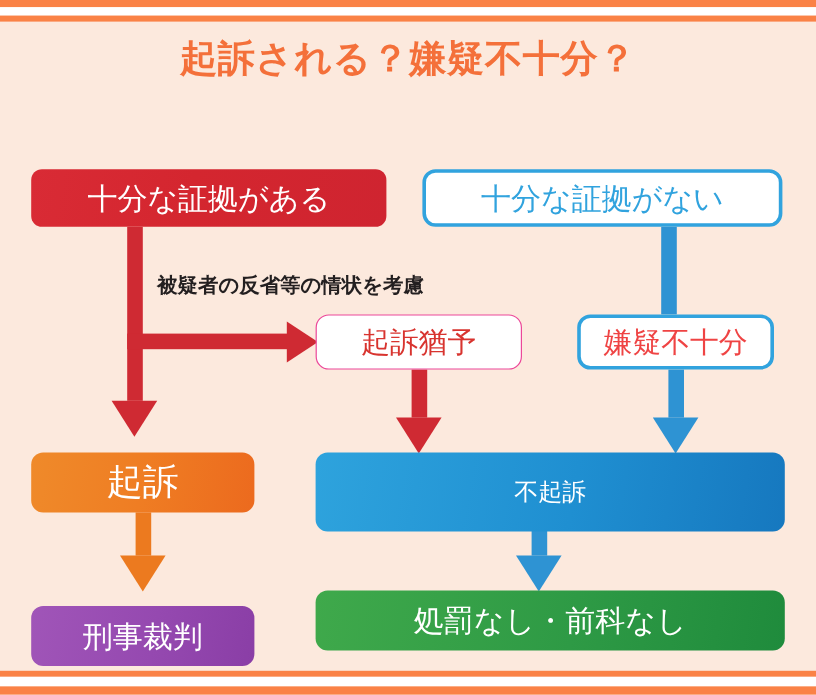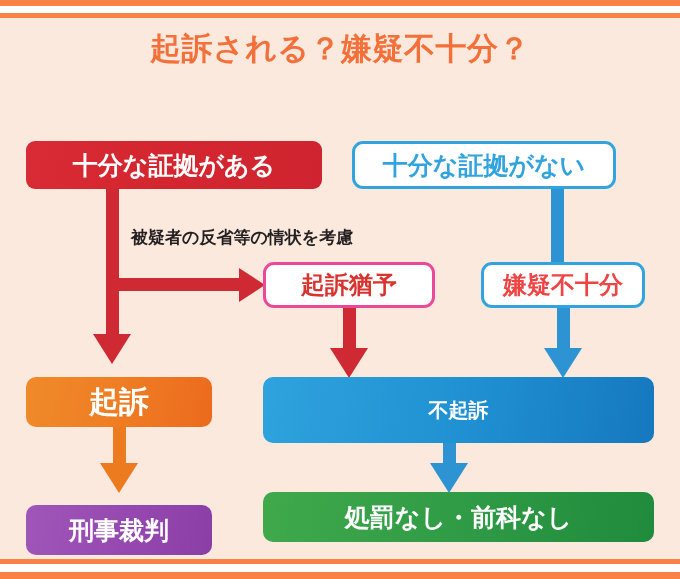--- a/index.html
+++ b/index.html
@@ -64,21 +64,21 @@
   }
 
   
   .node {
     position: absolute;
     box-sizing: border-box;
     display: flex;
     align-items: center;
     justify-content: center;
     border-radius: 10px;
-    font-weight: bold;
+    font-weight: normal;
     white-space: nowrap;
   }
 
   
   .node-evidence-yes {
     left: 26px; top: 141px; width: 296px; height: 48px;
     background: linear-gradient(100deg, #d92b35 0%, #d4262f 45%, #cf2430 100%);
     color: #ffffff;
     font-size: 25px;
     border-radius: 9px;
@@ -104,31 +104,31 @@
   }
   .node-no-punishment {
     left: 263px; top: 492px; width: 391px; height: 50px;
     background: linear-gradient(100deg, #3fa94b 0%, #2e9a45 55%, #1f8b3c 100%);
     color: #ffffff;
     font-size: 25px;
   }
 
   
   .node-evidence-no {
-    left: 352px; top: 141px; width: 264px; height: 48px;
+    left: 352px; top: 141px; width: 300px; height: 48px;
     background: #ffffff;
     border: 3px solid #31a3de;
     color: #31a3de;
     font-size: 25px;
     border-radius: 11px;
   }
   .node-suspended {
     left: 263px; top: 262px; width: 172px; height: 46px;
     background: #ffffff;
-    border: 3px solid #ec4899;
+    border: 1px solid #ec4899;
     color: #d8342f;
     font-size: 24px;
     border-radius: 11px;
   }
   .node-insufficient {
     left: 481px; top: 262px; width: 164px; height: 46px;
     background: #ffffff;
     border: 3px solid #31a3de;
     color: #ef4444;
     font-size: 24px;

